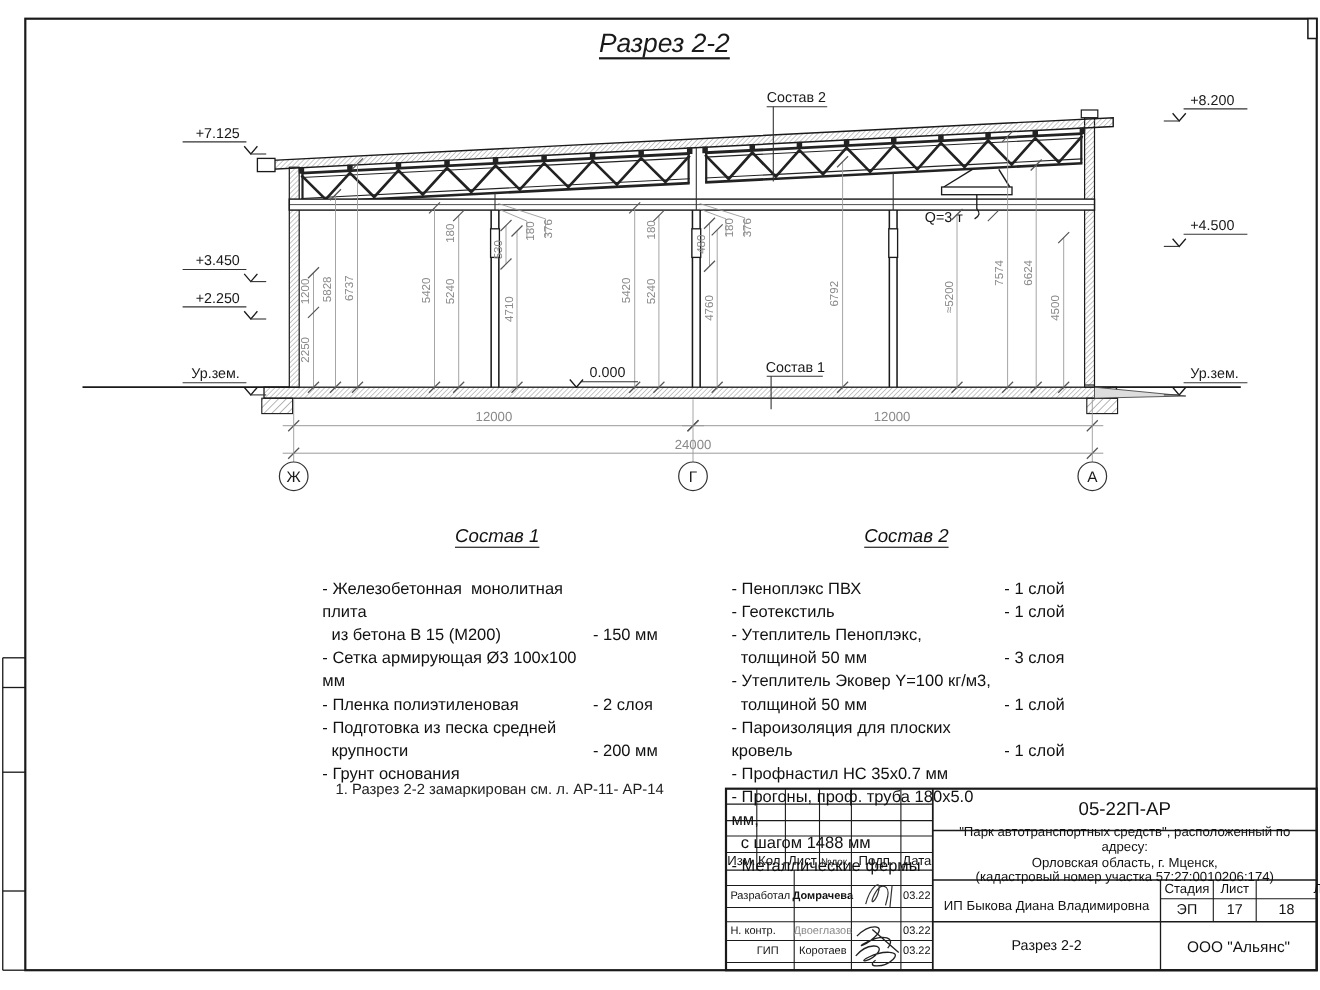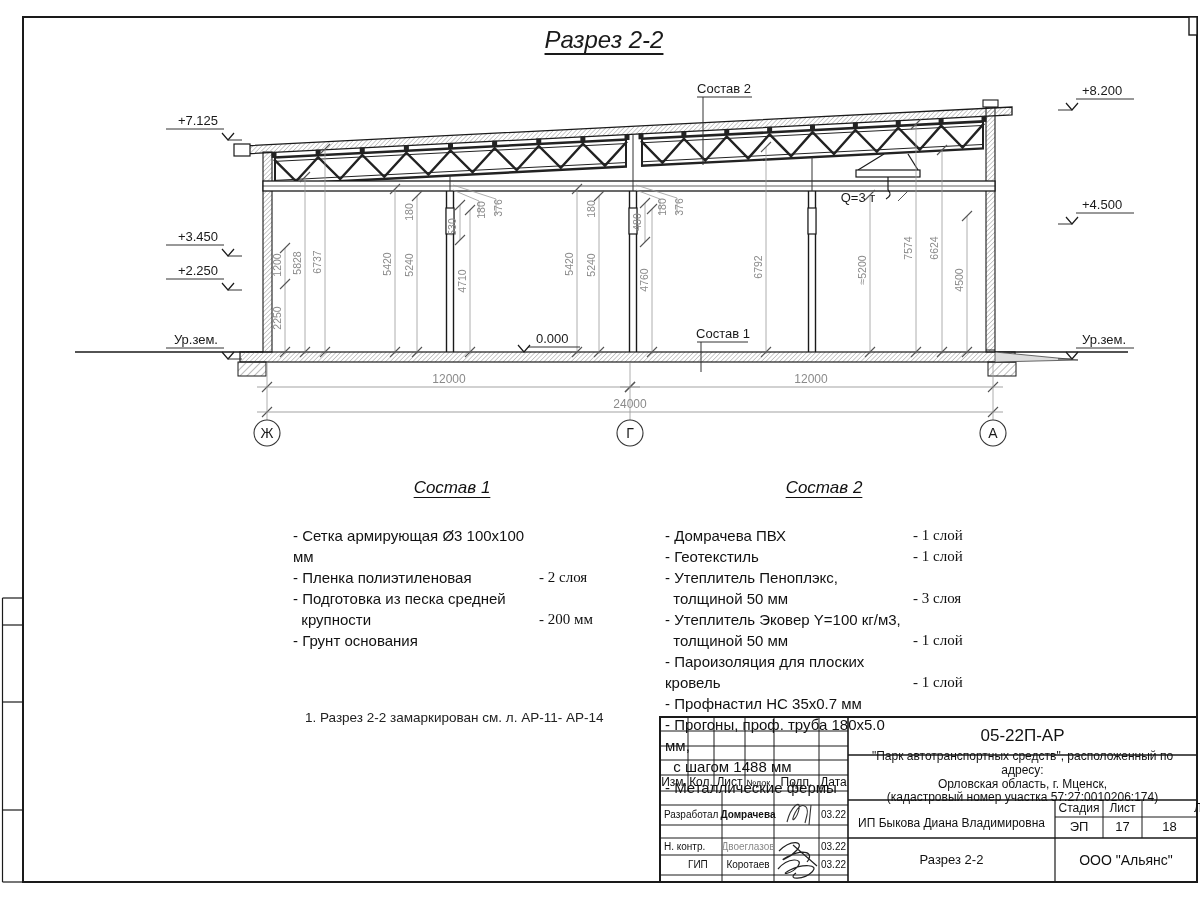--- a/index.html
+++ b/index.html
@@ -10,21 +10,21 @@
   svg text{font-family:"Liberation Sans",sans-serif;}
   .abs{position:absolute;}
   .page-title{left:448px;top:26px;width:312px;text-align:center;
       font-size:24px;font-style:italic;text-decoration:underline;
       text-underline-offset:5px;color:#1a1a1a;}
   .comp{position:absolute;}
   .comp-title{text-align:center;font-size:17px;font-style:italic;
       text-decoration:underline;text-underline-offset:4px;margin-bottom:27px;}
   .crow{display:flex;align-items:flex-end;}
   .ct{flex:1;white-space:pre-wrap;font-size:15px;line-height:21px;}
-  .cv{white-space:nowrap;font-size:15px;line-height:21px;font-family:Liberation Serif, serif;}
+  .cv{white-space:nowrap;font-size:15px;line-height:21px;}
   .comp1{left:293px;top:478px;width:318px;}
   .comp1 .cv{width:72px;}
   .comp2{left:665px;top:478px;width:318px;}
   .comp2 .cv{width:70px;}
   .note{left:305px;top:710px;font-size:13.5px;color:#222;}
   .tbc{position:absolute;display:flex;align-items:center;justify-content:center;
       text-align:center;line-height:1.15;}
   .tbl{justify-content:flex-start;text-align:left;padding-left:3px;}
   .fs9{font-size:9px;} .fs10{font-size:10px;} .fs12{font-size:12px;}
   .fs13{font-size:13px;} .fs14{font-size:14px;} .fs17{font-size:17px;}
@@ -282,20 +282,25 @@
       <path d="M779,851 C791,839 805,841 797,850 C789,859 775,863 789,856 C803,849 815,852 807,862 M793,845 L817,866" stroke="#222" stroke-width="1.2" fill="none"></path>
       <path d="M778,869 C788,857 804,858 798,866 C792,874 778,876 790,870 C802,864 820,864 812,872 C804,880 786,880 796,873" stroke="#222" stroke-width="1.2" fill="none"></path>
     </svg>
 
   <div class="abs page-title">Разрез 2-2</div>
 
   <div class="comp comp1">
     <div class="comp-title">Состав 1</div>
     <div id="comp1-list">
         <div class="crow">
+          <div class="ct">- Железобетонная  монолитная плита
+  из бетона В 15 (М200)</div>
+          <div class="cv">- 150 мм</div>
+        </div>
+        <div class="crow">
           <div class="ct">- Сетка армирующая Ø3 100х100 мм</div>
           <div class="cv"></div>
         </div>
         <div class="crow">
           <div class="ct">- Пленка полиэтиленовая</div>
           <div class="cv">-  2 слоя</div>
         </div>
         <div class="crow">
           <div class="ct">- Подготовка из песка средней
   крупности</div>
@@ -305,21 +310,21 @@
           <div class="ct">- Грунт основания</div>
           <div class="cv"></div>
         </div>
       </div>
   </div>
 
   <div class="comp comp2">
     <div class="comp-title">Состав 2</div>
     <div id="comp2-list">
         <div class="crow">
-          <div class="ct">- Домрачева ПВХ</div>
+          <div class="ct">- Пеноплэкс ПВХ</div>
           <div class="cv">- 1 слой</div>
         </div>
         <div class="crow">
           <div class="ct">- Геотекстиль</div>
           <div class="cv">- 1 слой</div>
         </div>
         <div class="crow">
           <div class="ct">- Утеплитель Пеноплэкс,
   толщиной 50 мм</div>
           <div class="cv">- 3 слоя</div>

